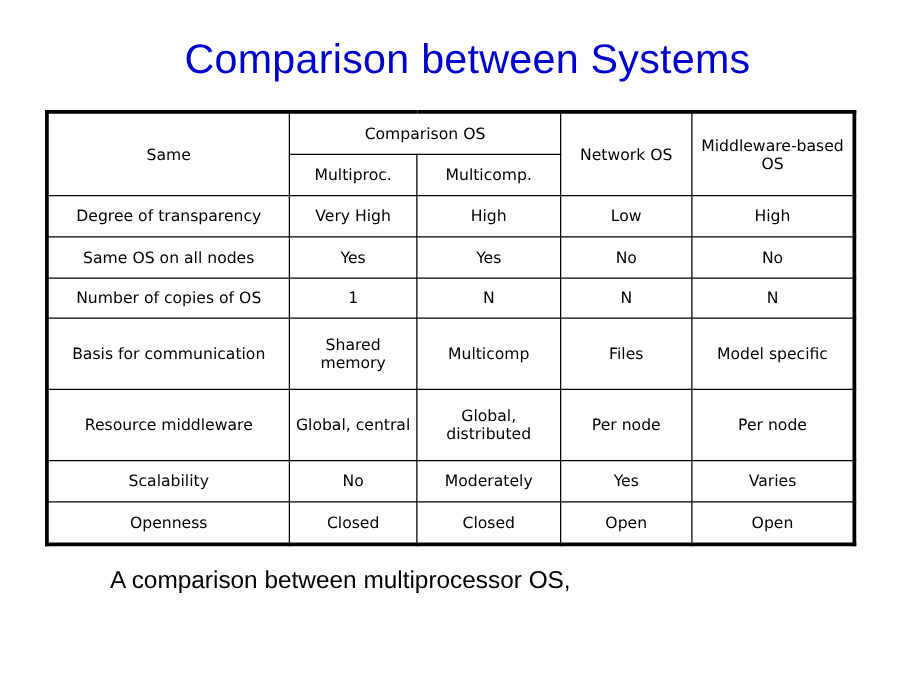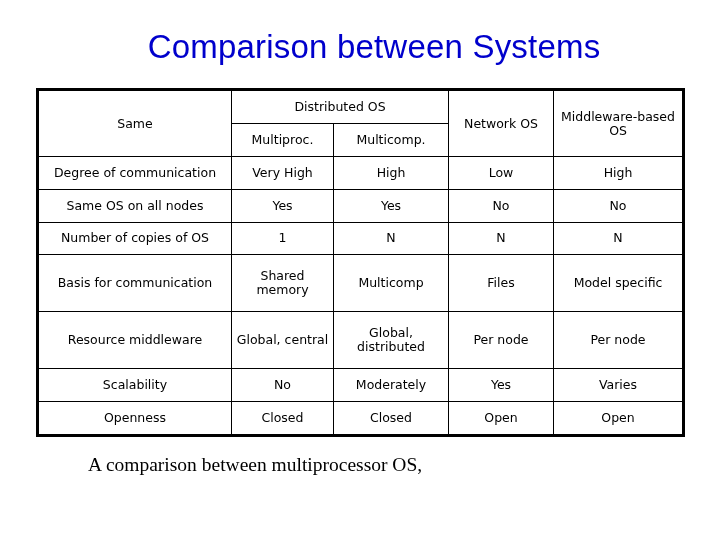--- a/index.html
+++ b/index.html
@@ -96,21 +96,21 @@
 
   #caption {
     position: absolute;
     left: 88px;
     top: 452px;
     width: 600px;
     font-size: 19.5px;
     line-height: 25px;
     color: #000000;
     text-align: left;
-    font-family: Liberation Serif, serif;
+    font-family: Liberation Sans, sans-serif;
   }
   #caption span { display: block; white-space: nowrap; }
 </style>
 </head>
 <body>
 
 <div id="slide">
 
   <div id="title">Comparison between Systems</div>
 
@@ -119,31 +119,31 @@
       <colgroup>
         <col class="c-item">
         <col class="c-mp">
         <col class="c-mc">
         <col class="c-net">
         <col class="c-mid">
       </colgroup>
       <tbody>
         <tr>
           <td class="item-head" rowspan="2">Same</td>
-          <td class="grp-head" colspan="2">Distributed OS</td>
+          <td class="grp-head" colspan="2">Comparison OS</td>
           <td class="col-head" rowspan="2">Network OS</td>
           <td class="col-head" rowspan="2">Middleware-based OS</td>
         </tr>
         <tr>
           <td class="sub-head">Multiproc.</td>
           <td class="sub-head">Multicomp.</td>
         </tr>
 
         <tr>
-          <td class="row-label">Degree of communication</td>
+          <td class="row-label">Degree of transparency</td>
           <td>Very High</td>
           <td>High</td>
           <td>Low</td>
           <td>High</td>
         </tr>
 
         <tr>
           <td class="row-label">Same OS on all nodes</td>
           <td>Yes</td>
           <td>Yes</td>

